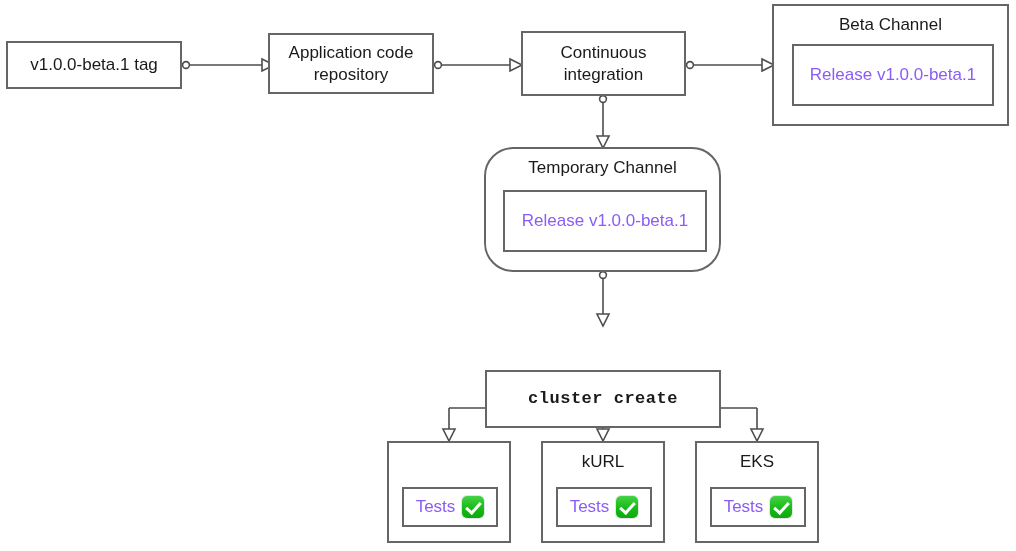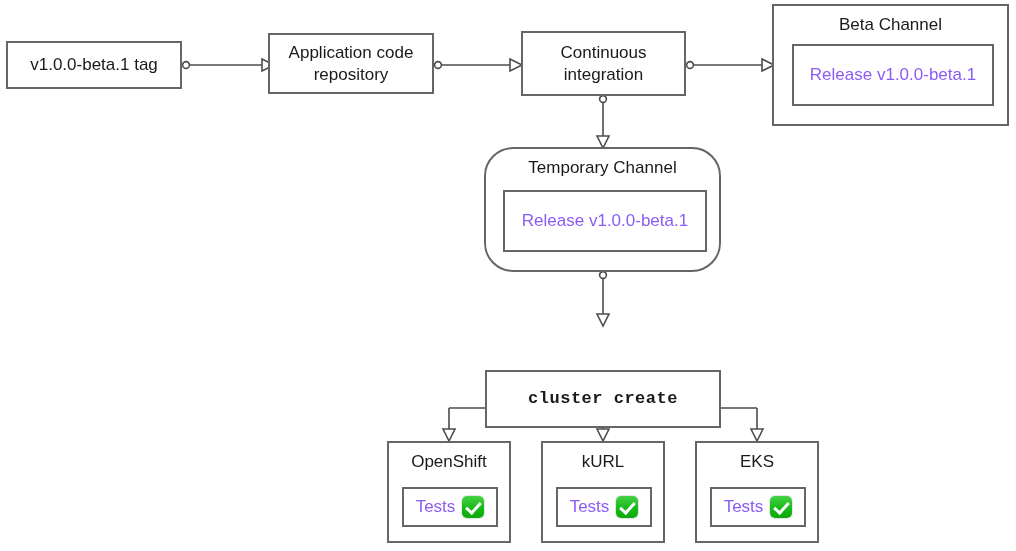--- a/index.html
+++ b/index.html
@@ -178,21 +178,20 @@
     <div class="inner-box" style="left:17px; top:41px; width:204px; height:62px;">
       <span>Release v1.0.0-beta.1</span>
     </div>
   </div>
 
   <div class="node" style="left:485px; top:326px; width:236px; height:58px;margin-top:44px;">
     <span class="mono">cluster create</span>
   </div>
 
   <div class="node container" style="left:387px; top:441px; width:124px; height:102px;">
-    <div class="container-title">OpenShift</div>
     <div class="inner-box" style="left:13px; top:44px; width:96px; height:40px;">
       <span class="tests-row">
         <span>Tests</span>
         <span class="check-badge"></span>
       </span>
     </div>
   </div>
 
   <div class="node container" style="left:541px; top:441px; width:124px; height:102px;">
     <div class="container-title">kURL</div>

